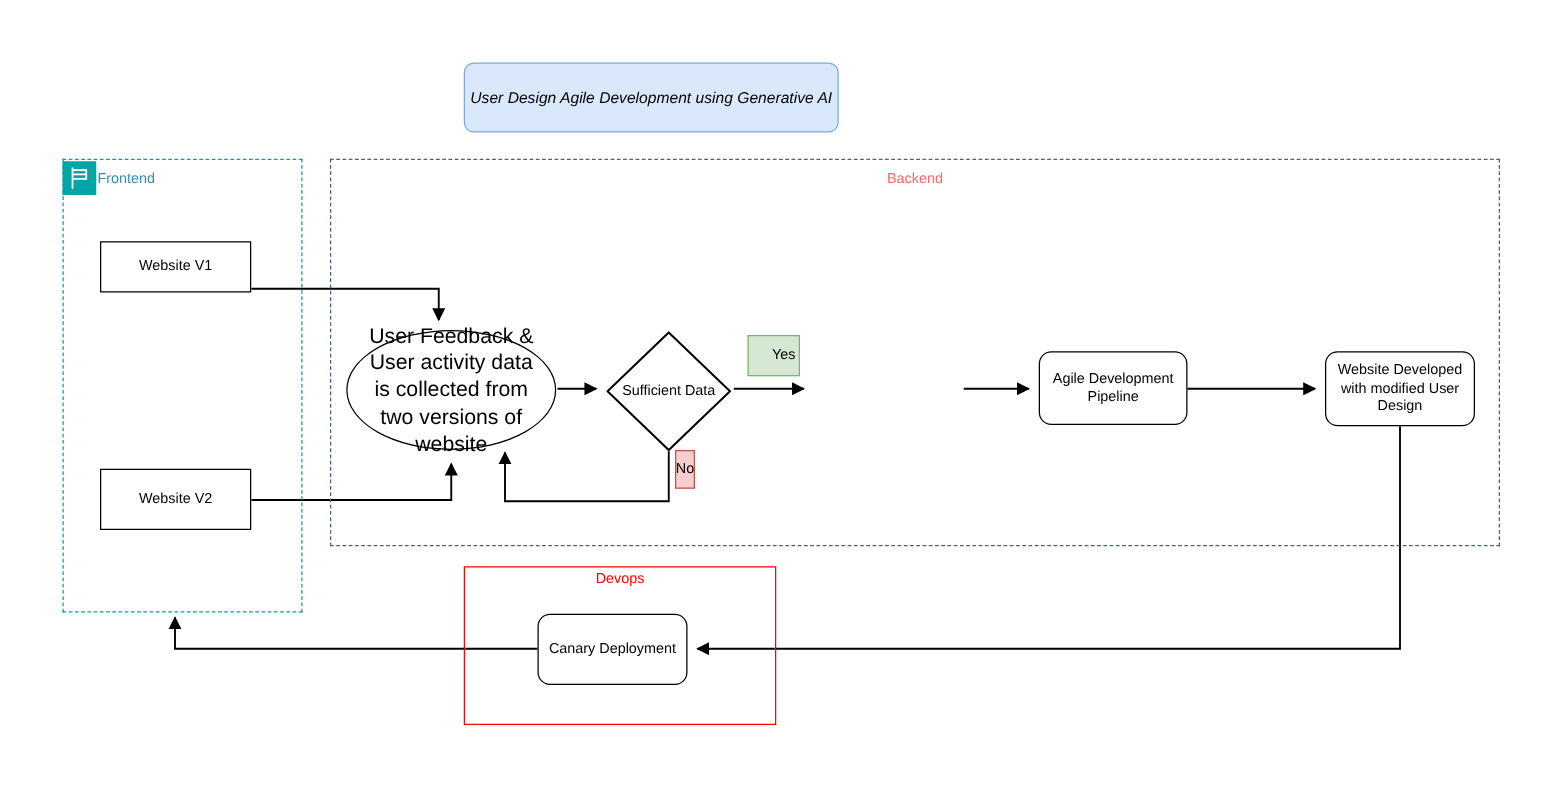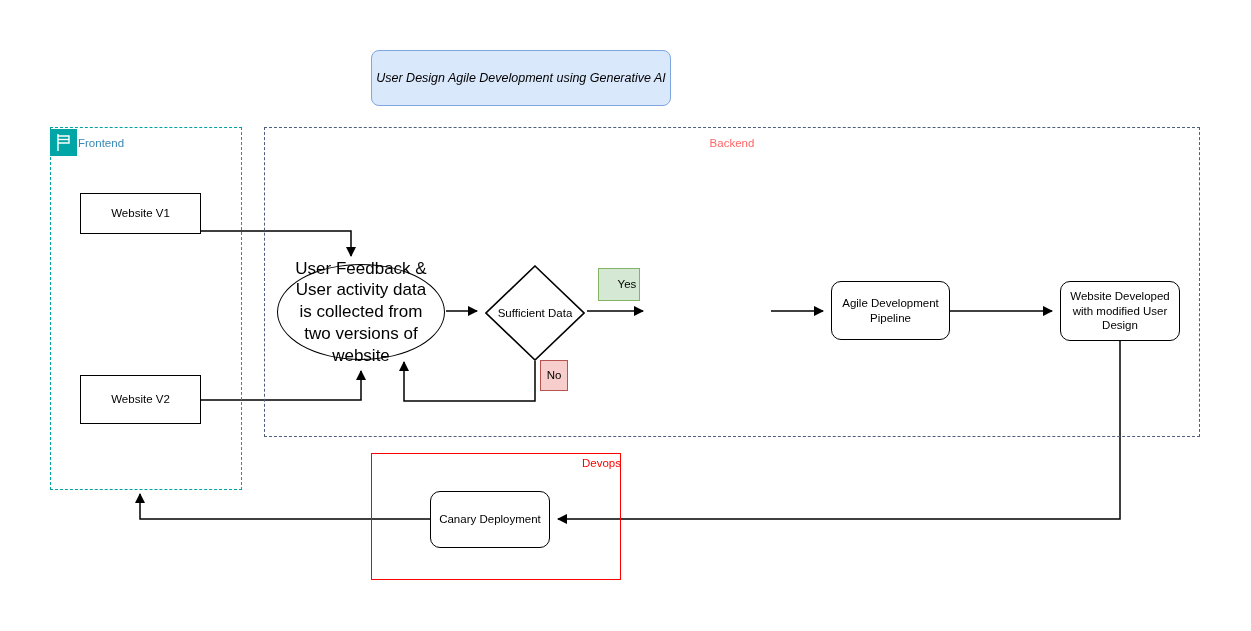--- a/index.html
+++ b/index.html
@@ -91,21 +91,21 @@
     left: 264px;
     top: 137px;
     width: 936px;
     text-align: center;
     color: #ff6666;
   }
   #devops-label {
     left: 371px;
     top: 457px;
     width: 250px;
-    text-align: right;
+    text-align: center;
     color: #ff0000;
   }
   
   #frontend-icon {
     position: absolute;
     left: 50px;
     top: 129px;
     width: 27px;
     height: 27px;
     background: #00a6a6;
@@ -179,21 +179,21 @@
     top: 268px;
     width: 42px;
     height: 33px;
     background: #d5e8d4;
     border: 1.3px solid #82b366;
     padding-left: 16px;
   }
   #no-badge {
     left: 540px;
     top: 360px;
-    width: 28px;
+    width: 16px;
     height: 31px;
     background: #f8cecc;
     border: 1.3px solid #b85450;
   }
 </style>
 </head>
 <body>
 
 <div id="canvas">
 

